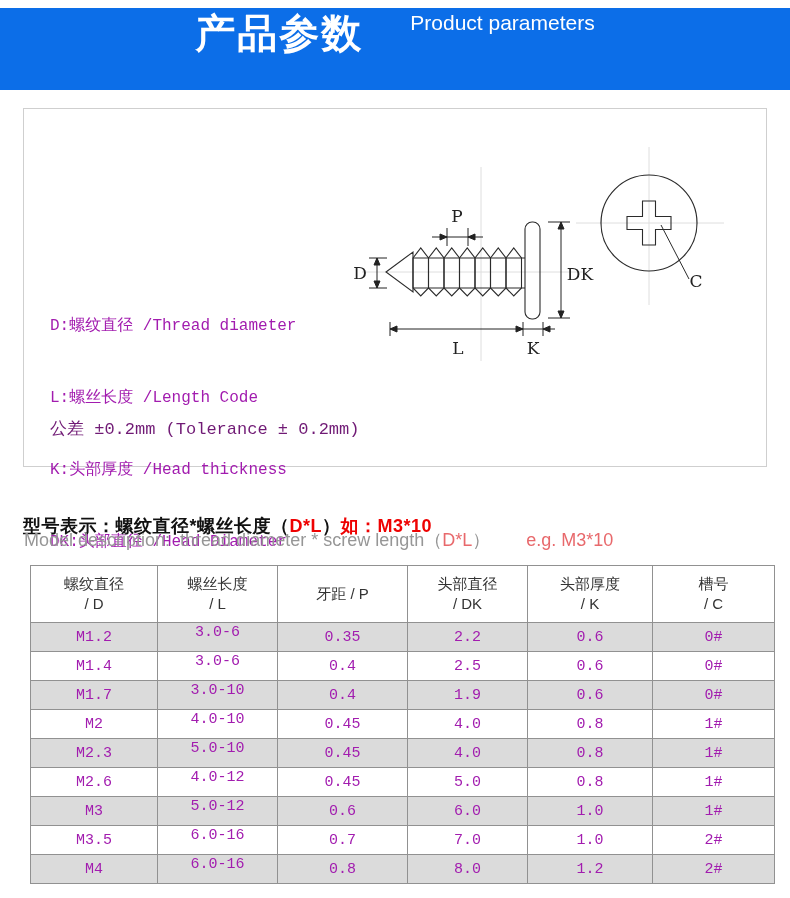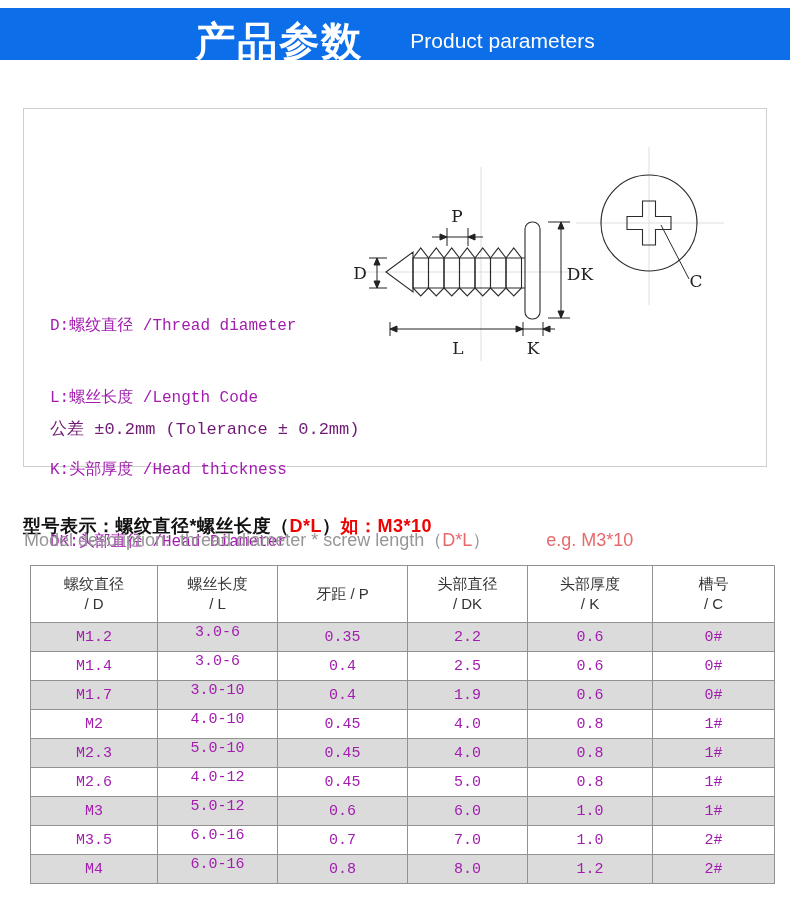--- a/index.html
+++ b/index.html
@@ -2,23 +2,23 @@
 <html><head>
 <meta charset="utf-8">
 <style>
   html,body{margin:0;padding:0;}
   body{
     width:790px;height:898px;position:relative;background:#ffffff;
     font-family:"Liberation Sans",sans-serif;overflow:hidden;
   }
   
   .banner{
-    position:absolute;top:8px;left:0;width:790px;height:52px;
+    position:absolute;top:8px;left:0;width:790px;height:82px;
     background:#0c6ee8;display:flex;justify-content:center;
-    align-items:center;gap:15px;padding-top:13px;box-sizing:border-box;
+    align-items:flex-start;gap:15px;padding-top:3px;box-sizing:border-box;
   }
   .banner-title{color:#fff;font-size:40px;font-weight:700;line-height:44px;letter-spacing:2px;}
   .banner-sub{color:#fff;font-size:21px;font-weight:400;line-height:24px;margin-left:32px;}
   
   .dbox{
     position:absolute;top:108px;left:23px;width:742px;height:357px;
     border:1px solid #cfcfcf;background:#fff;
   }
   .legend{
     position:absolute;left:26px;top:157px;
@@ -35,21 +35,21 @@
   
   .model-zh{
     position:absolute;left:23px;top:488px;font-size:18px;font-weight:700;
     color:#111;letter-spacing:0.5px;white-space:pre;margin-top:26px;
   }
   .model-zh .red{color:#ee0202;}
   .model-en{
     position:absolute;left:24px;top:528px;font-size:18px;color:#969696;white-space:pre;
   }
   .model-en .redlt{color:#e8696c;}
-  .model-en .eg{margin-left:56px;}
+  .model-en .eg{margin-left:36px;}
   
   table.spec{
     position:absolute;left:30px;top:565px;width:744px;
     border-collapse:collapse;table-layout:fixed;border-radius:6px;
   }
   table.spec th,table.spec td{
     border:1px solid #919191;text-align:center;vertical-align:middle;padding:0;
   }
   table.spec th{
     height:56px;font-size:15px;font-weight:400;color:#333;

